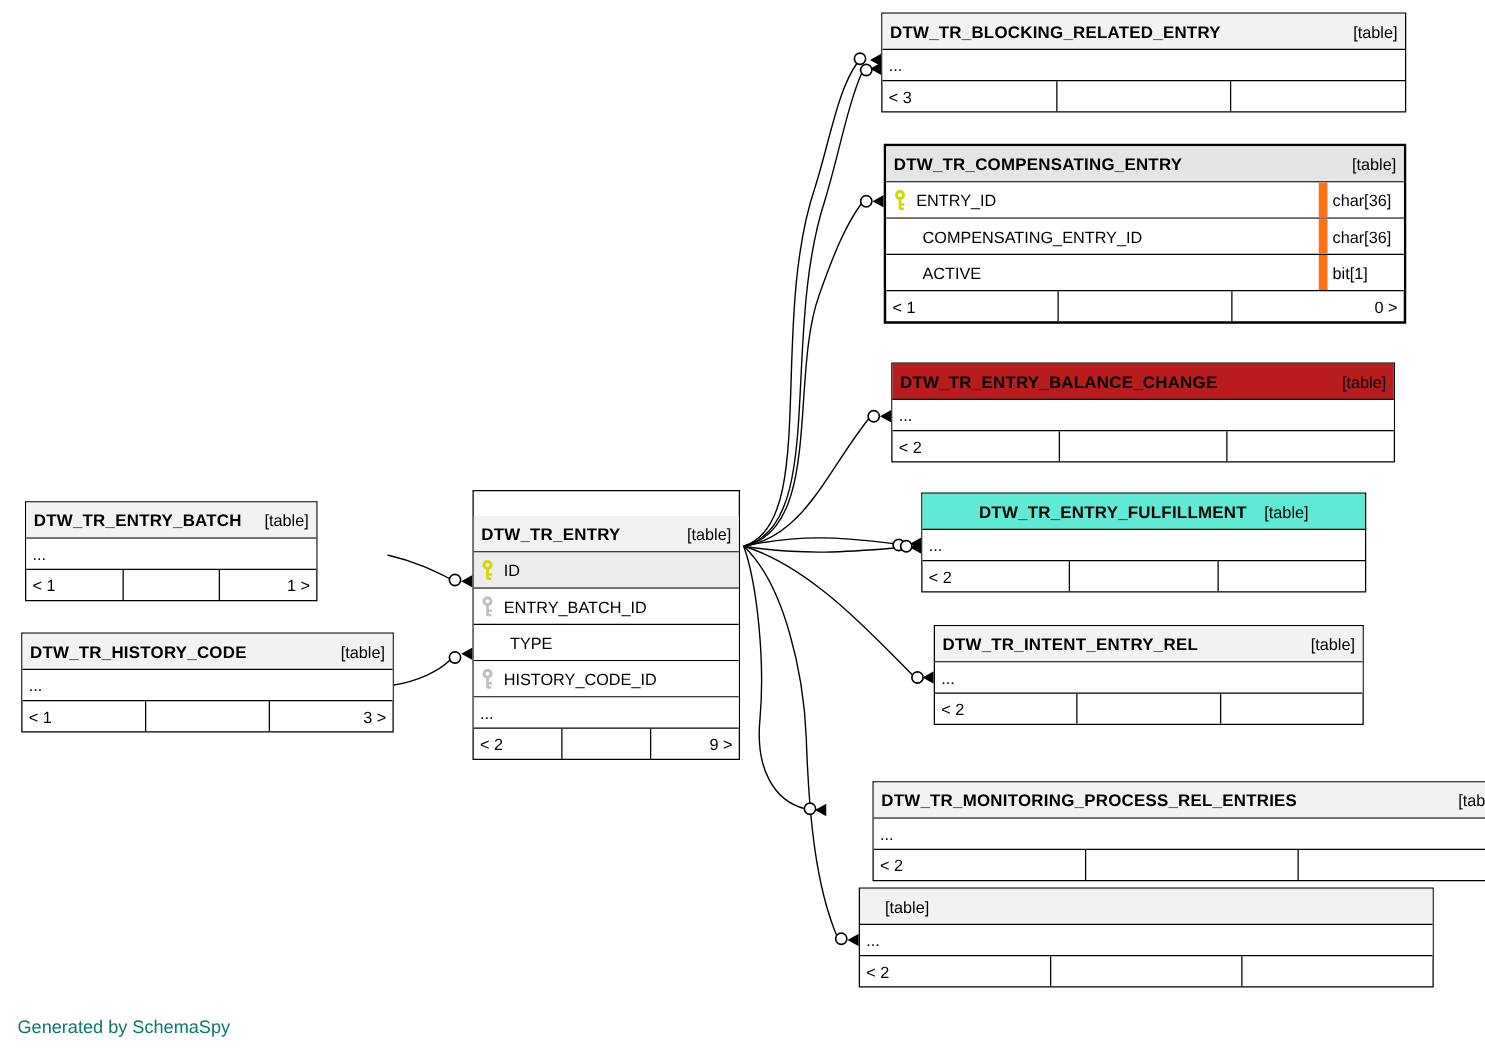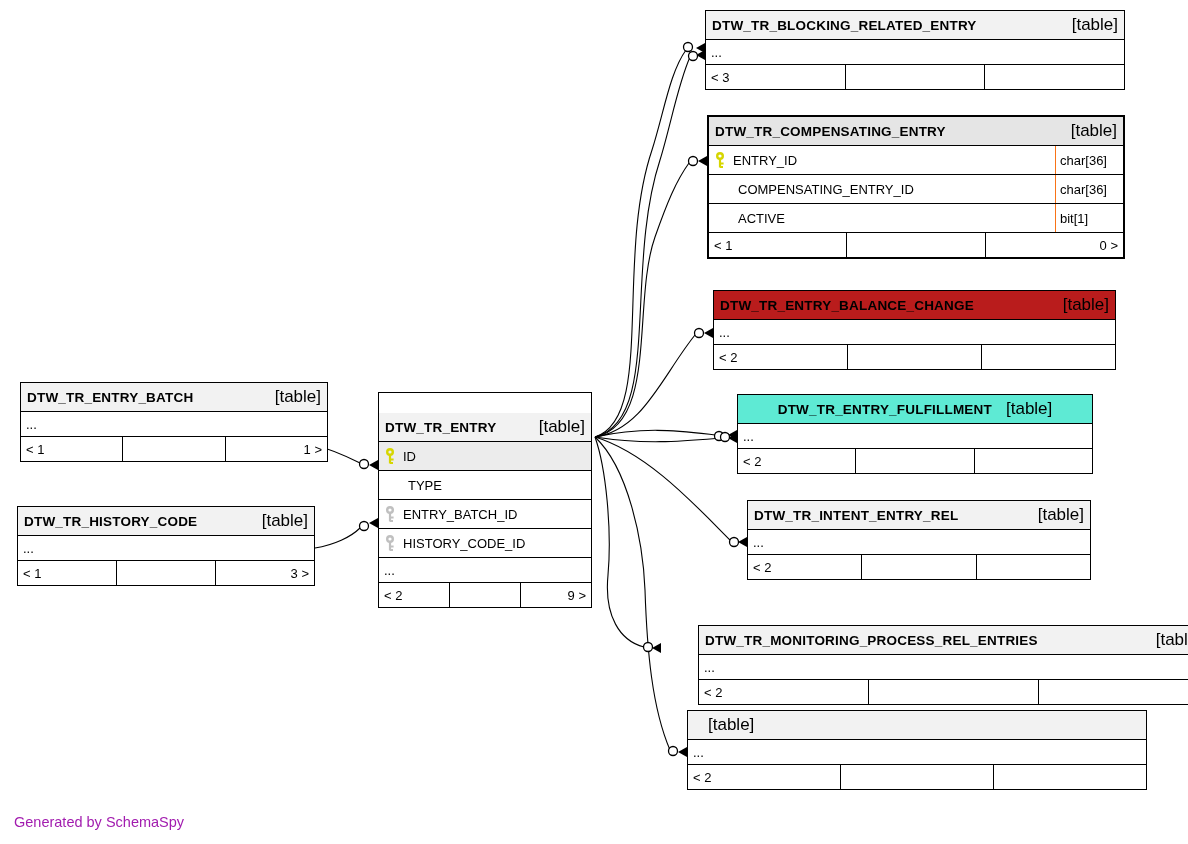--- a/index.html
+++ b/index.html
@@ -15,46 +15,46 @@
   .schema-table {
     position:absolute; background:#fff; border:1px solid #000; box-sizing:border-box;
   }
   .schema-table.emphasized { border-width:2px; }
 
   .tbl-header {
     display:flex; justify-content:space-between; align-items:center;
     background:#f2f2f2; border-bottom:1px solid #000; padding:0 6px; height:28px;
   }
   .tbl-header .tname { font-weight:bold; font-size:13.5px; letter-spacing:0.2px; white-space:nowrap; }
-  .tbl-header .ttag  { font-size:17px; margin-left:14px; white-space:nowrap; }
+  .tbl-header .ttag  { font-size:13px; margin-left:14px; white-space:nowrap; }
 
   .tbl-row {
     display:flex; align-items:center; height:29px; border-bottom:1px solid #000;
     box-sizing:border-box; font-size:13px; background:#fff;
   }
   .tbl-row.highlight { background:#ececec; }
   .tbl-row.ellipsis { height:25px; padding-left:5px; }
   .keyicon { width:24px; display:flex; justify-content:center; align-items:center; flex:0 0 24px; }
   .colname { white-space:nowrap; }
   .colname.indent { padding-left:29px; }
   .tcell {
-    margin-left:auto; border-left:1px solid #f97316; width:68px; height:100%;
+    margin-left:auto; border-left:7px solid #f97316; width:68px; height:100%;
     display:flex; align-items:center; padding-left:4px; box-sizing:border-box;
     font-size:13px; white-space:nowrap;
   }
 
   .tbl-footer { display:flex; height:24px; font-size:13px; }
   .fcell {
     flex:1; display:flex; align-items:center; padding:0 5px; box-sizing:border-box; white-space:nowrap;
   }
   .fcell + .fcell { border-left:1px solid #000; }
   .fcell.right { justify-content:flex-end; }
 
   #generator-note {
-    position:absolute; left:14px; top:814px; font-size:14.5px; color:#a21caf;
+    position:absolute; left:14px; top:814px; font-size:14.5px; color:#0f766e;
   }
 </style>
 </head>
 <body>
 
 <svg id="rel-svg" viewBox="0 0 1188 844">
 
   <path d="M595,437 C655,418 615,260 652,150 C664,112 670,72 686,50"></path>
   <path d="M595,437 C662,420 624,270 660,160 C671,124 678,84 690,57"></path>
 
@@ -215,21 +215,21 @@
       </div>
       <div class="tbl-row ellipsis">
         <span>...</span>
       </div>
       <div class="tbl-footer">
         <div class="fcell">&lt; 2</div>
         <div class="fcell"></div>
         <div class="fcell right"></div>
       </div>
     </div>
-    <div class="schema-table" style="left: 20px; top: 382px; width: 308px;">
+    <div class="schema-table" style="left: 20px; top: 401px; width: 234px;">
       <div class="tbl-header" style="background: rgb(242, 242, 242);">
         <span class="tname">DTW_TR_ENTRY_BATCH</span>
         <span class="ttag">[table]</span>
       </div>
       <div class="tbl-row ellipsis">
         <span>...</span>
       </div>
       <div class="tbl-footer">
         <div class="fcell">&lt; 1</div>
         <div class="fcell"></div>
@@ -260,34 +260,34 @@
           <svg width="12" height="17" viewBox="0 0 12 17">
             <circle cx="5" cy="4" r="2.8" fill="none" stroke="#d6d600" stroke-width="2.4"></circle>
             <line x1="5" y1="6.8" x2="5" y2="15.5" stroke="#d6d600" stroke-width="2.2"></line>
             <line x1="5" y1="11.5" x2="8.6" y2="11.5" stroke="#d6d600" stroke-width="2"></line>
             <line x1="5" y1="15" x2="8" y2="15" stroke="#d6d600" stroke-width="2"></line>
           </svg>
         </span>
         <span class="colname">ID</span>
       </div>
       <div class="tbl-row">
-        <span class="colname indent">TYPE</span>
-      </div>
-      <div class="tbl-row">
         <span class="keyicon">
           <svg width="12" height="17" viewBox="0 0 12 17">
             <circle cx="5" cy="4" r="2.8" fill="none" stroke="#c0c0c0" stroke-width="2.4"></circle>
             <line x1="5" y1="6.8" x2="5" y2="15.5" stroke="#c0c0c0" stroke-width="2.2"></line>
             <line x1="5" y1="11.5" x2="8.6" y2="11.5" stroke="#c0c0c0" stroke-width="2"></line>
             <line x1="5" y1="15" x2="8" y2="15" stroke="#c0c0c0" stroke-width="2"></line>
           </svg>
         </span>
         <span class="colname">ENTRY_BATCH_ID</span>
       </div>
       <div class="tbl-row">
+        <span class="colname indent">TYPE</span>
+      </div>
+      <div class="tbl-row">
         <span class="keyicon">
           <svg width="12" height="17" viewBox="0 0 12 17">
             <circle cx="5" cy="4" r="2.8" fill="none" stroke="#c0c0c0" stroke-width="2.4"></circle>
             <line x1="5" y1="6.8" x2="5" y2="15.5" stroke="#c0c0c0" stroke-width="2.2"></line>
             <line x1="5" y1="11.5" x2="8.6" y2="11.5" stroke="#c0c0c0" stroke-width="2"></line>
             <line x1="5" y1="15" x2="8" y2="15" stroke="#c0c0c0" stroke-width="2"></line>
           </svg>
         </span>
         <span class="colname">HISTORY_CODE_ID</span>
       </div>

